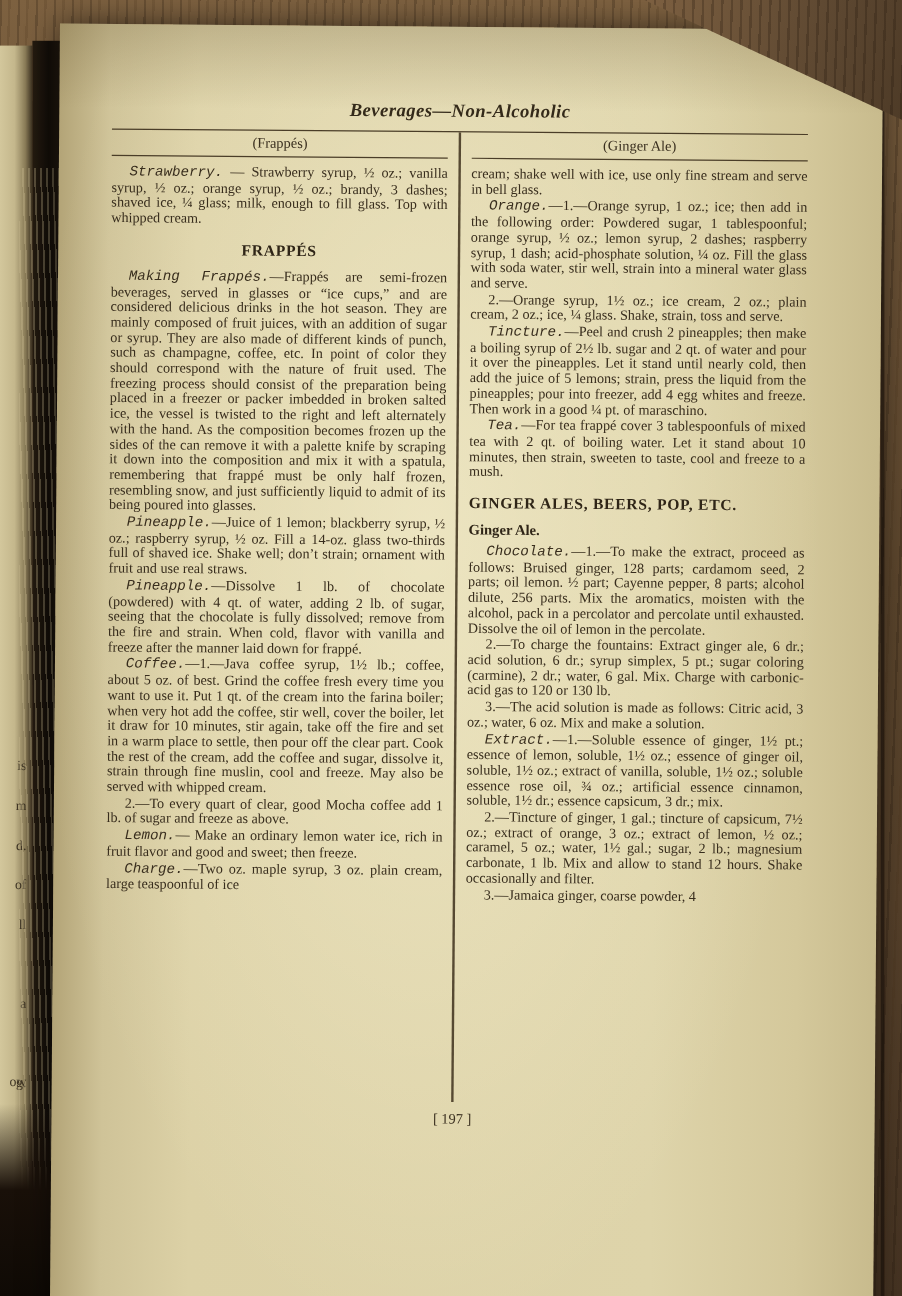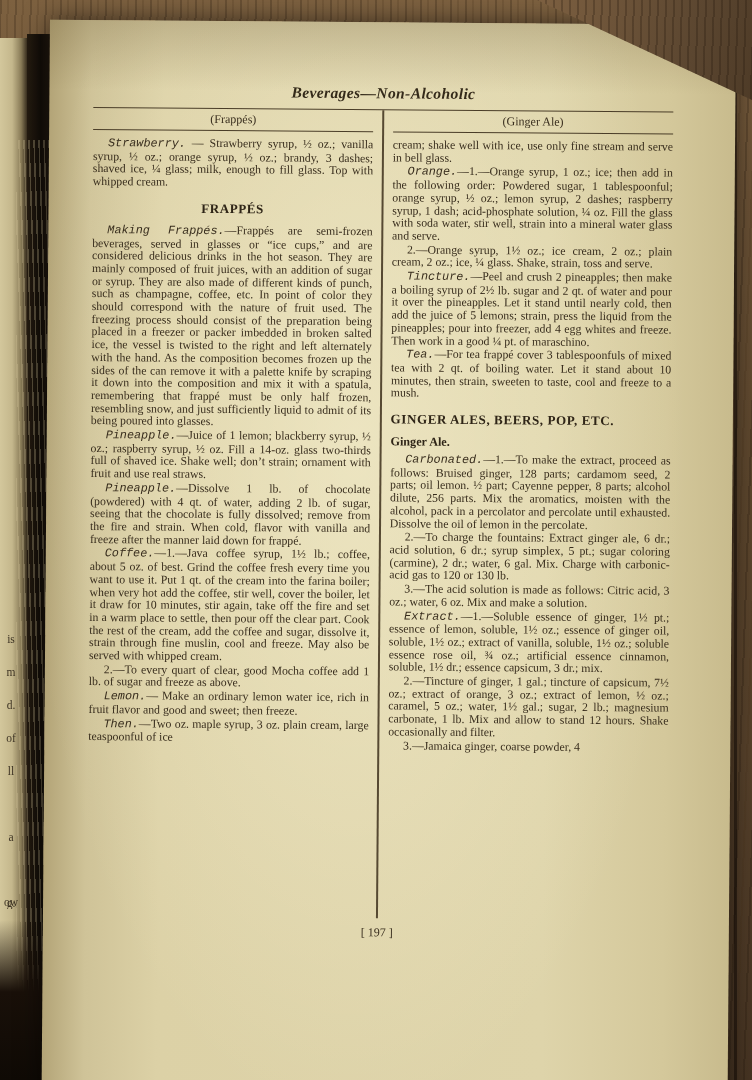--- a/index.html
+++ b/index.html
@@ -18,21 +18,21 @@
       linear-gradient(180deg,#7d6140 0%,#6b5236 18%,#5c462d 45%,#55402a 70%,#453322 100%);
   }
   .plank-seam{position:absolute;top:0;bottom:0;right:15px;width:3px;background:rgba(15,8,3,0.5);z-index:0;}
 
   
   .opposite-sliver{
     position:absolute;left:0;top:38px;bottom:0;width:27px;z-index:1;
     background:linear-gradient(90deg,#d3c79c 0%,#c4b78c 45%,#8a7c58 78%,#3a2f1f 100%);
   }
   .edge-frag{
-    position:absolute;left:0;width:22px;text-align:center;
+    position:absolute;left:0;width:22px;text-align:right;
     font-size:11.5px;color:#3e3424;line-height:12px;overflow:hidden;white-space:nowrap;
   }
   .gutter-shadow{
     position:absolute;left:27px;top:34px;bottom:0;width:34px;z-index:1;
     background:linear-gradient(90deg,#241b10,#120d08 40%,#241a10 72%,#4a3a26 100%);
   }
   .page-edges{
     position:absolute;left:16px;top:140px;bottom:0;width:44px;z-index:1;opacity:.75;
     background:repeating-linear-gradient(88deg, rgba(214,199,155,0.4) 0 1.5px, rgba(40,28,14,0) 1.5px 5px);
   }
@@ -126,35 +126,35 @@
           <div class="col-header">(Frappés)</div>
           <div class="col-content">
               <p class="para"><span class="lead">Strawberry.</span> — Strawberry syrup, ½ oz.; vanilla syrup, ½ oz.; orange syrup, ½ oz.; brandy, 3 dashes; shaved ice, ¼ glass; milk, enough to fill glass. Top with whipped cream.</p>
               <div class="sec-heading h-center">FRAPPÉS</div>
               <p class="para"><span class="lead">Making Frappés.</span>—Frappés are semi-frozen beverages, served in glasses or “ice cups,” and are considered delicious drinks in the hot season. They are mainly composed of fruit juices, with an addition of sugar or syrup. They are also made of different kinds of punch, such as champagne, coffee, etc. In point of color they should correspond with the nature of fruit used. The freezing process should consist of the preparation being placed in a freezer or packer imbedded in broken salted ice, the vessel is twisted to the right and left alternately with the hand. As the composition becomes frozen up the sides of the can remove it with a palette knife by scraping it down into the composition and mix it with a spatula, remembering that frappé must be only half frozen, resembling snow, and just sufficiently liquid to admit of its being poured into glasses.</p>
               <p class="para"><span class="lead">Pineapple.</span>—Juice of 1 lemon; blackberry syrup, ½ oz.; raspberry syrup, ½ oz. Fill a 14-oz. glass two-thirds full of shaved ice. Shake well; don’t strain; ornament with fruit and use real straws.</p>
               <p class="para"><span class="lead">Pineapple.</span>—Dissolve 1 lb. of chocolate (powdered) with 4 qt. of water, adding 2 lb. of sugar, seeing that the chocolate is fully dissolved; remove from the fire and strain. When cold, flavor with vanilla and freeze after the manner laid down for frappé.</p>
               <p class="para"><span class="lead">Coffee.</span>—1.—Java coffee syrup, 1½ lb.; coffee, about 5 oz. of best. Grind the coffee fresh every time you want to use it. Put 1 qt. of the cream into the farina boiler; when very hot add the coffee, stir well, cover the boiler, let it draw for 10 minutes, stir again, take off the fire and set in a warm place to settle, then pour off the clear part. Cook the rest of the cream, add the coffee and sugar, dissolve it, strain through fine muslin, cool and freeze. May also be served with whipped cream.</p>
               <p class="para">2.—To every quart of clear, good Mocha coffee add 1 lb. of sugar and freeze as above.</p>
               <p class="para"><span class="lead">Lemon.</span>— Make an ordinary lemon water ice, rich in fruit flavor and good and sweet; then freeze.</p>
-              <p class="para"><span class="lead">Then.</span>—Two oz. maple syrup, 3 oz. plain cream, large teaspoonful of ice</p>
+              <p class="para"><span class="lead">Charge.</span>—Two oz. maple syrup, 3 oz. plain cream, large teaspoonful of ice</p>
             </div>
         </div>
         <div class="vrule"></div>
         <div class="col">
           <div class="col-header">(Ginger Ale)</div>
           <div class="col-content">
               <p class="para noindent">cream; shake well with ice, use only fine stream and serve in bell glass.</p>
               <p class="para"><span class="lead">Orange.</span>—1.—Orange syrup, 1 oz.; ice; then add in the following order: Powdered sugar, 1 tablespoonful; orange syrup, ½ oz.; lemon syrup, 2 dashes; raspberry syrup, 1 dash; acid-phosphate solution, ¼ oz. Fill the glass with soda water, stir well, strain into a mineral water glass and serve.</p>
               <p class="para">2.—Orange syrup, 1½ oz.; ice cream, 2 oz.; plain cream, 2 oz.; ice, ¼ glass. Shake, strain, toss and serve.</p>
               <p class="para"><span class="lead">Tincture.</span>—Peel and crush 2 pineapples; then make a boiling syrup of 2½ lb. sugar and 2 qt. of water and pour it over the pineapples. Let it stand until nearly cold, then add the juice of 5 lemons; strain, press the liquid from the pineapples; pour into freezer, add 4 egg whites and freeze. Then work in a good ¼ pt. of maraschino.</p>
               <p class="para"><span class="lead">Tea.</span>—For tea frappé cover 3 tablespoonfuls of mixed tea with 2 qt. of boiling water. Let it stand about 10 minutes, then strain, sweeten to taste, cool and freeze to a mush.</p>
               <div class="sec-heading h-left">GINGER ALES, BEERS, POP, ETC.</div>
               <div class="sub-heading">Ginger Ale.</div>
-              <p class="para"><span class="lead">Carbonated.</span>—1.—To make the extract, proceed as follows: Bruised ginger, 128 parts; cardamom seed, 2 parts; oil lemon. ½ part; Cayenne pepper, 8 parts; alcohol dilute, 256 parts. Mix the aromatics, moisten with the alcohol, pack in a percolator and percolate until exhausted. Dissolve the oil of lemon in the percolate.</p>
+              <p class="para"><span class="lead">Chocolate.</span>—1.—To make the extract, proceed as follows: Bruised ginger, 128 parts; cardamom seed, 2 parts; oil lemon. ½ part; Cayenne pepper, 8 parts; alcohol dilute, 256 parts. Mix the aromatics, moisten with the alcohol, pack in a percolator and percolate until exhausted. Dissolve the oil of lemon in the percolate.</p>
               <p class="para">2.—To charge the fountains: Extract ginger ale, 6 dr.; acid solution, 6 dr.; syrup simplex, 5 pt.; sugar coloring (carmine), 2 dr.; water, 6 gal. Mix. Charge with carbonic-acid gas to 120 or 130 lb.</p>
               <p class="para">3.—The acid solution is made as follows: Citric acid, 3 oz.; water, 6 oz. Mix and make a solution.</p>
               <p class="para"><span class="lead">Extract.</span>—1.—Soluble essence of ginger, 1½ pt.; essence of lemon, soluble, 1½ oz.; essence of ginger oil, soluble, 1½ oz.; extract of vanilla, soluble, 1½ oz.; soluble essence rose oil, ¾ oz.; artificial essence cinnamon, soluble, 1½ dr.; essence capsicum, 3 dr.; mix.</p>
               <p class="para">2.—Tincture of ginger, 1 gal.; tincture of capsicum, 7½ oz.; extract of orange, 3 oz.; extract of lemon, ½ oz.; caramel, 5 oz.; water, 1½ gal.; sugar, 2 lb.; magnesium carbonate, 1 lb. Mix and allow to stand 12 hours. Shake occasionally and filter.</p>
               <p class="para">3.—Jamaica ginger, coarse powder, 4</p>
             </div>
         </div>
       </div>
       <div class="page-num">[ 197 ]</div>
     </div>

